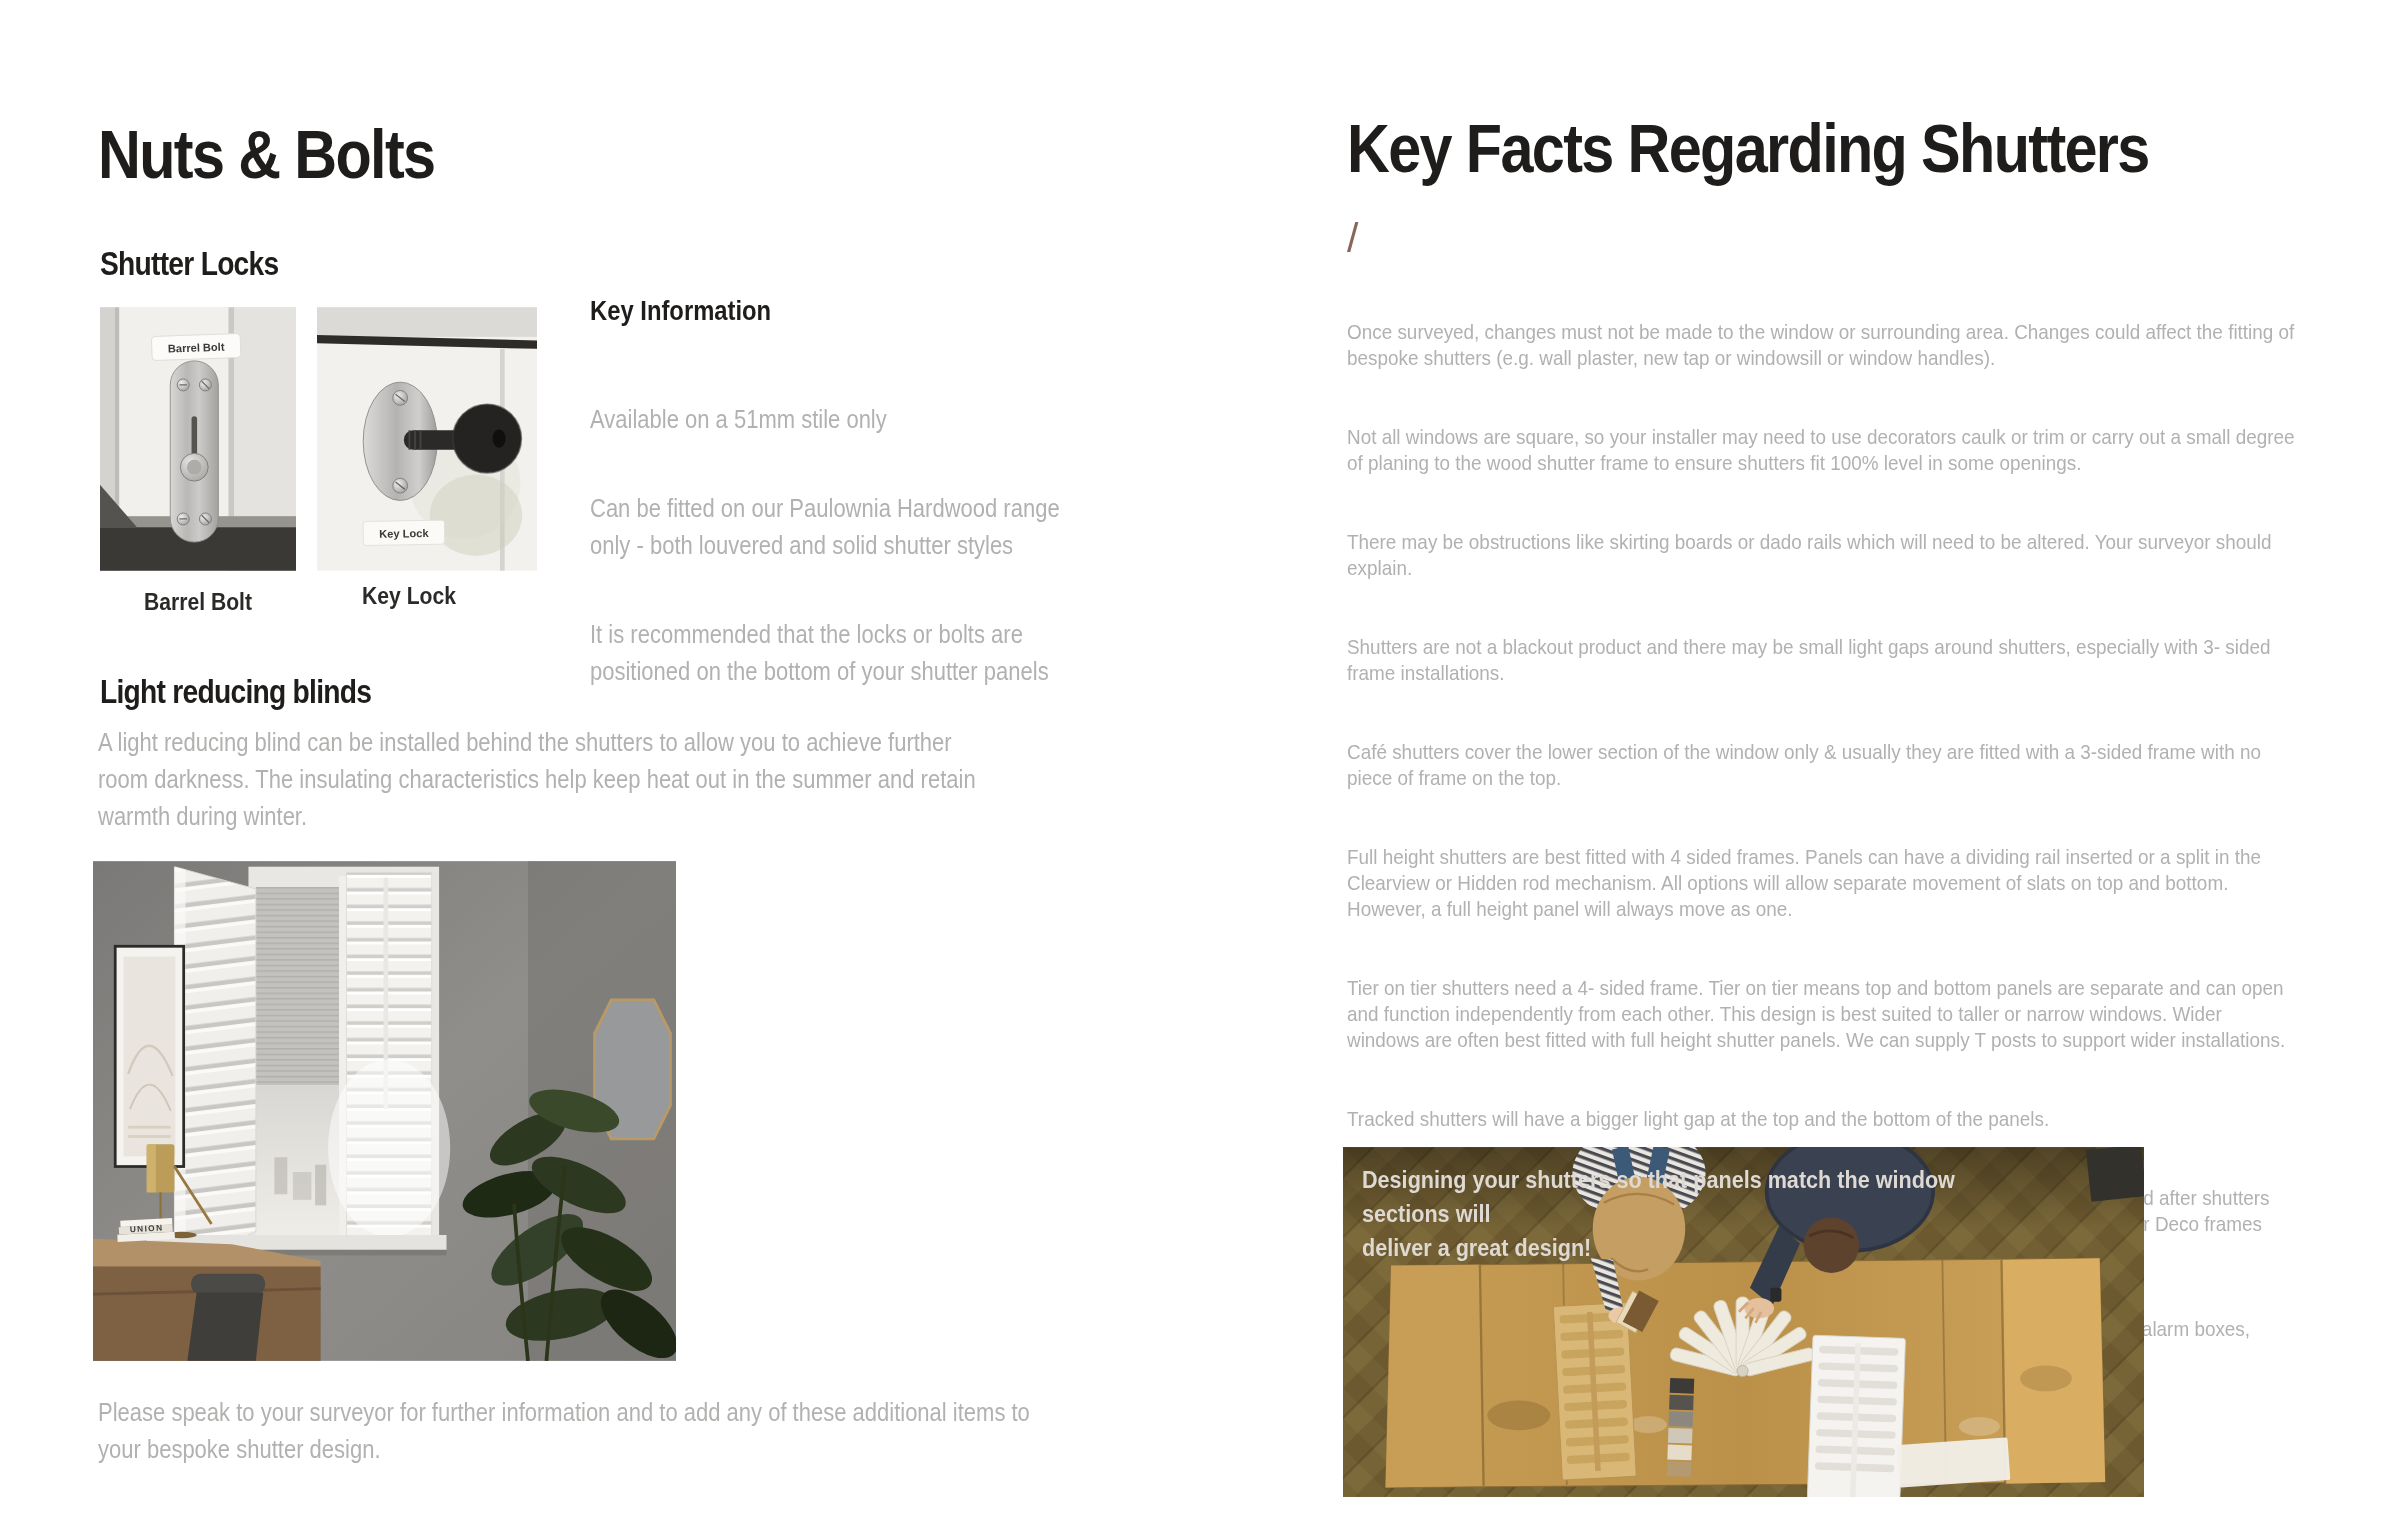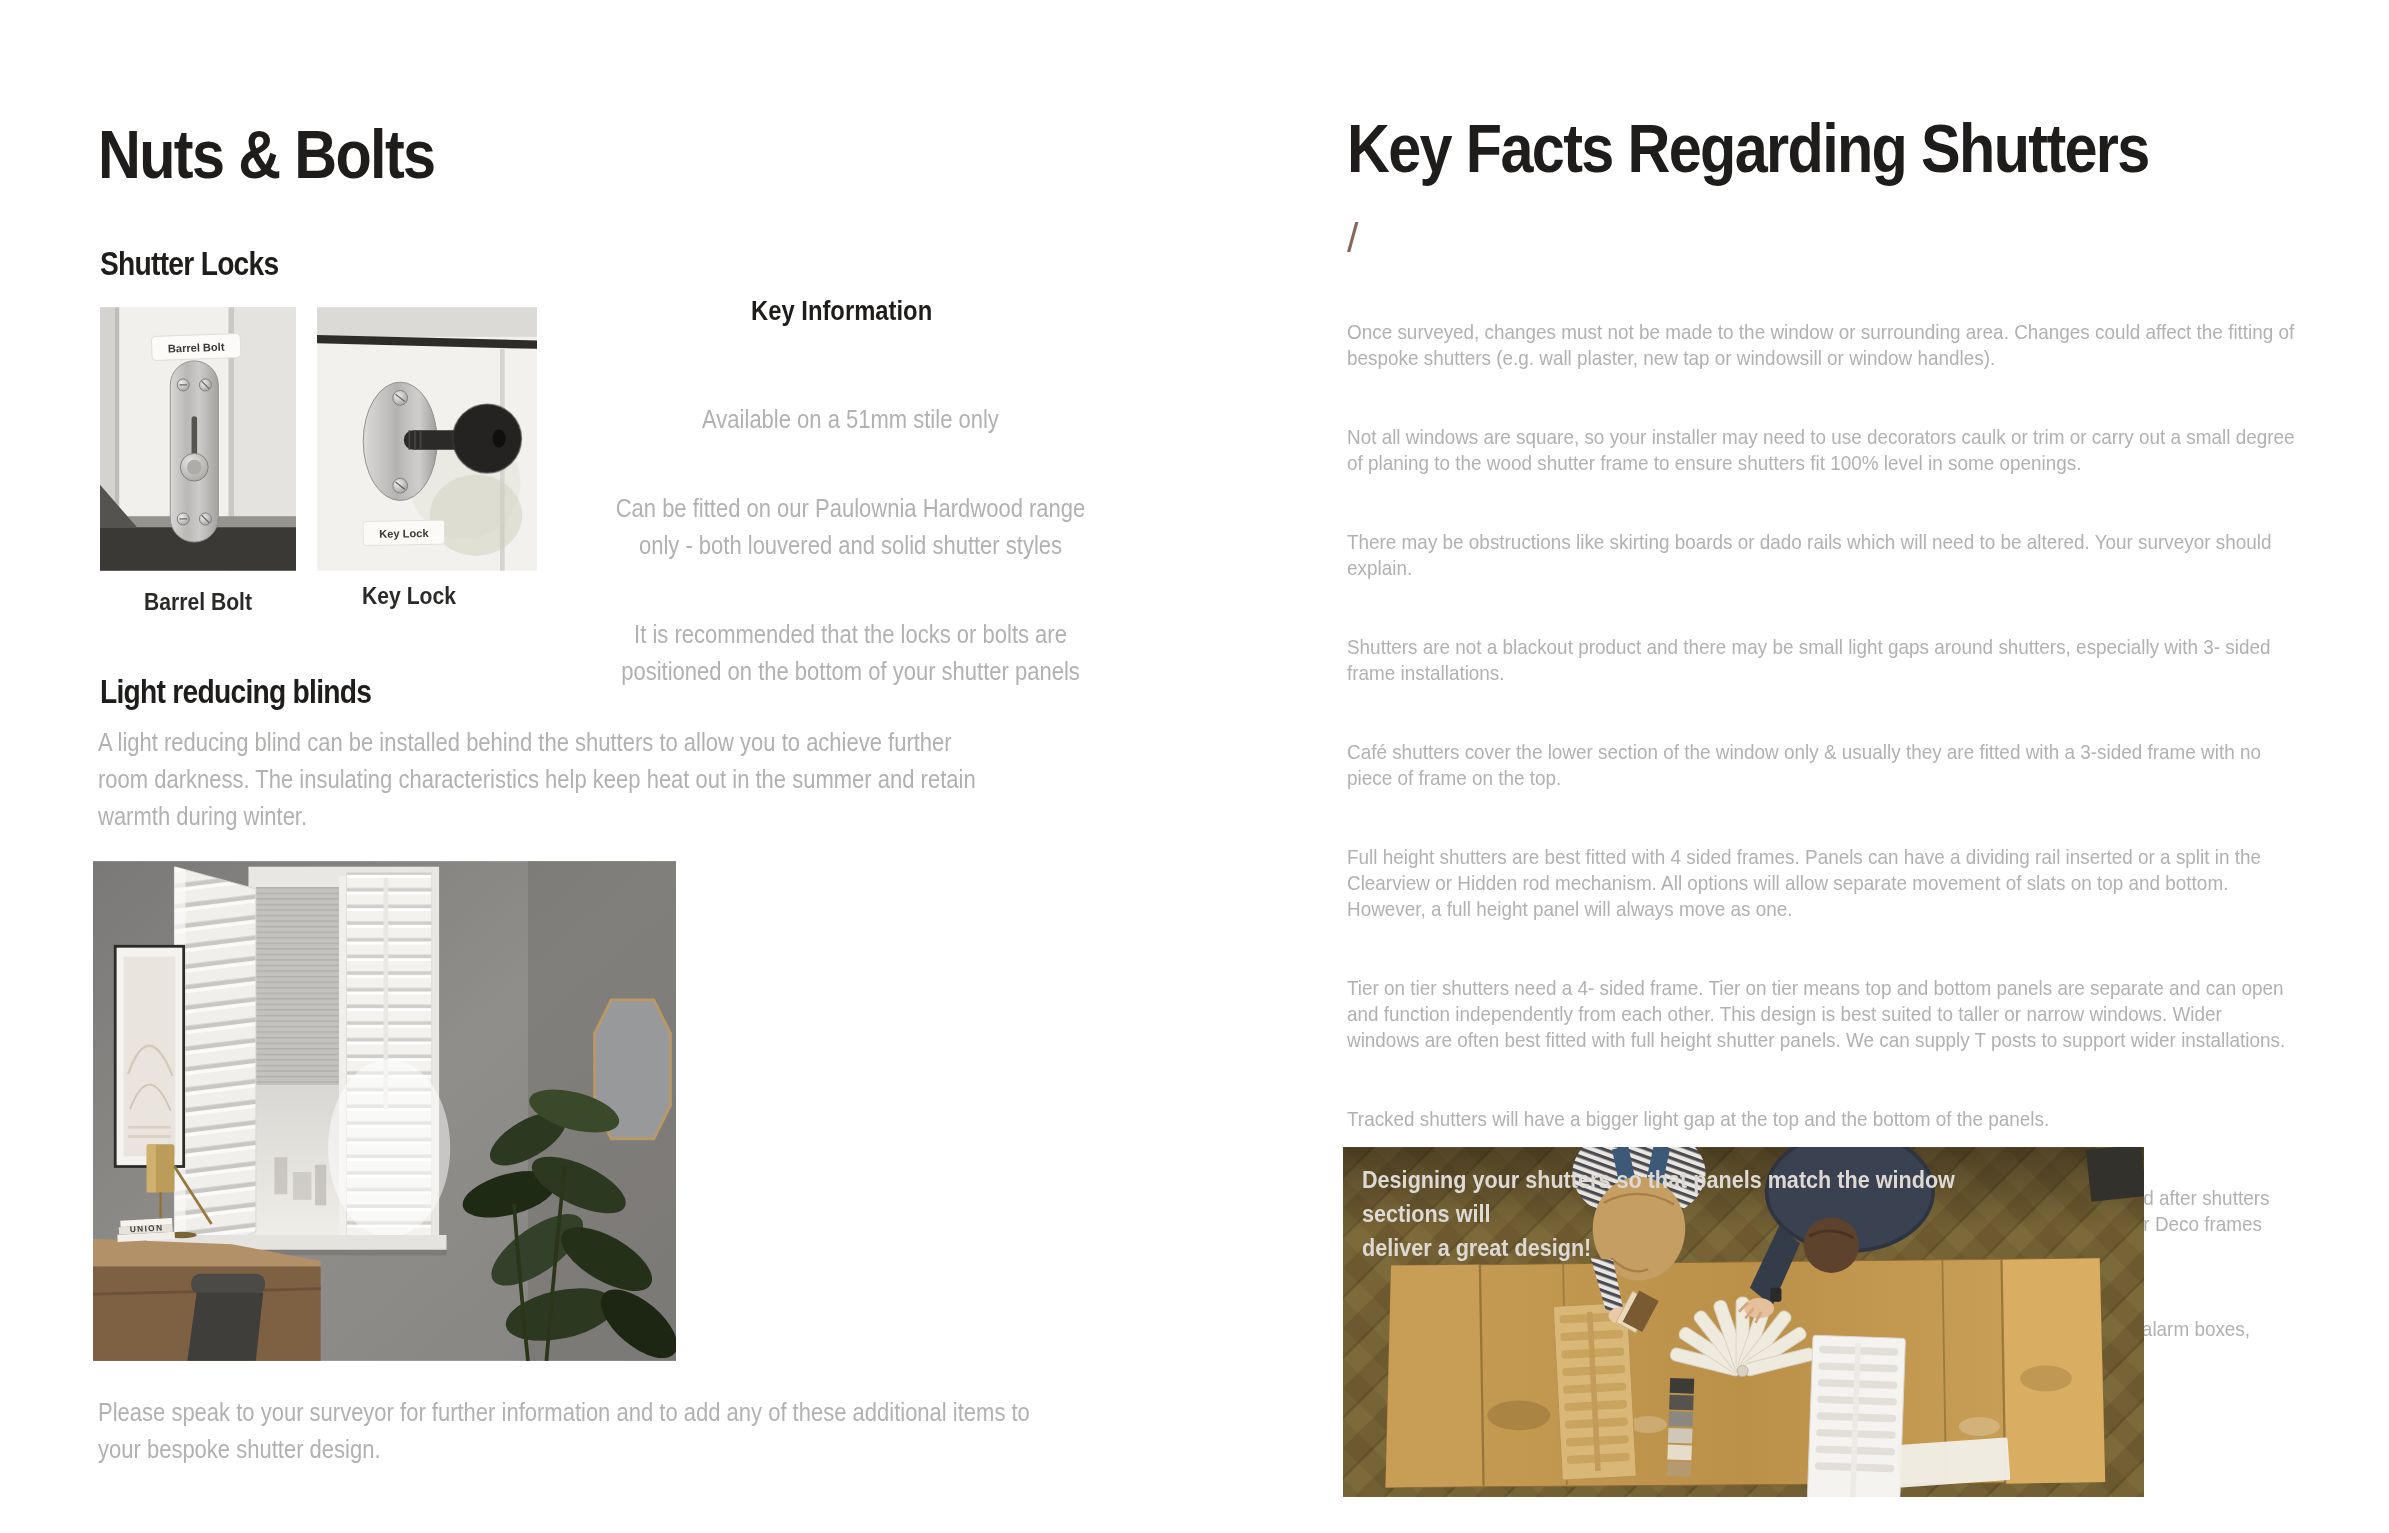--- a/index.html
+++ b/index.html
@@ -109,21 +109,21 @@
         <ellipse cx="197" cy="142" rx="7" ry="10" fill="#0c0c0b" opacity=".85"></ellipse>
       </g>
       <g transform="rotate(-1 94 244)">
         <rect x="50" y="231" width="88" height="26" rx="3" fill="#fbfaf7" stroke="#e2e0dc"></rect>
         <text x="94" y="249" font-size="12" font-weight="bold" fill="#3b3a38" text-anchor="middle" font-family="Liberation Sans, sans-serif">Key Lock</text>
       </g>
     </svg>
     <figcaption class="figcap" style="margin-top:11px;">Key Lock</figcaption>
   </figure>
 
-  <div class="abs" style="left:590px;top:291px;width:592px;text-align:center;">
+  <div class="abs" style="left:590px;top:291px;width:592px;">
     <h3 class="h3" style="margin-bottom:37px;">Key Information</h3>
     <div class="body-l">
       <p class="keyinfo-item">Available on a 51mm stile only</p>
       <p class="keyinfo-item">Can be fitted on our Paulownia Hardwood range
 only - both louvered and solid shutter styles</p>
       <p class="keyinfo-item">It is recommended that the locks or bolts are
 positioned on the bottom of your shutter panels</p>
     </div>
   </div>
 

